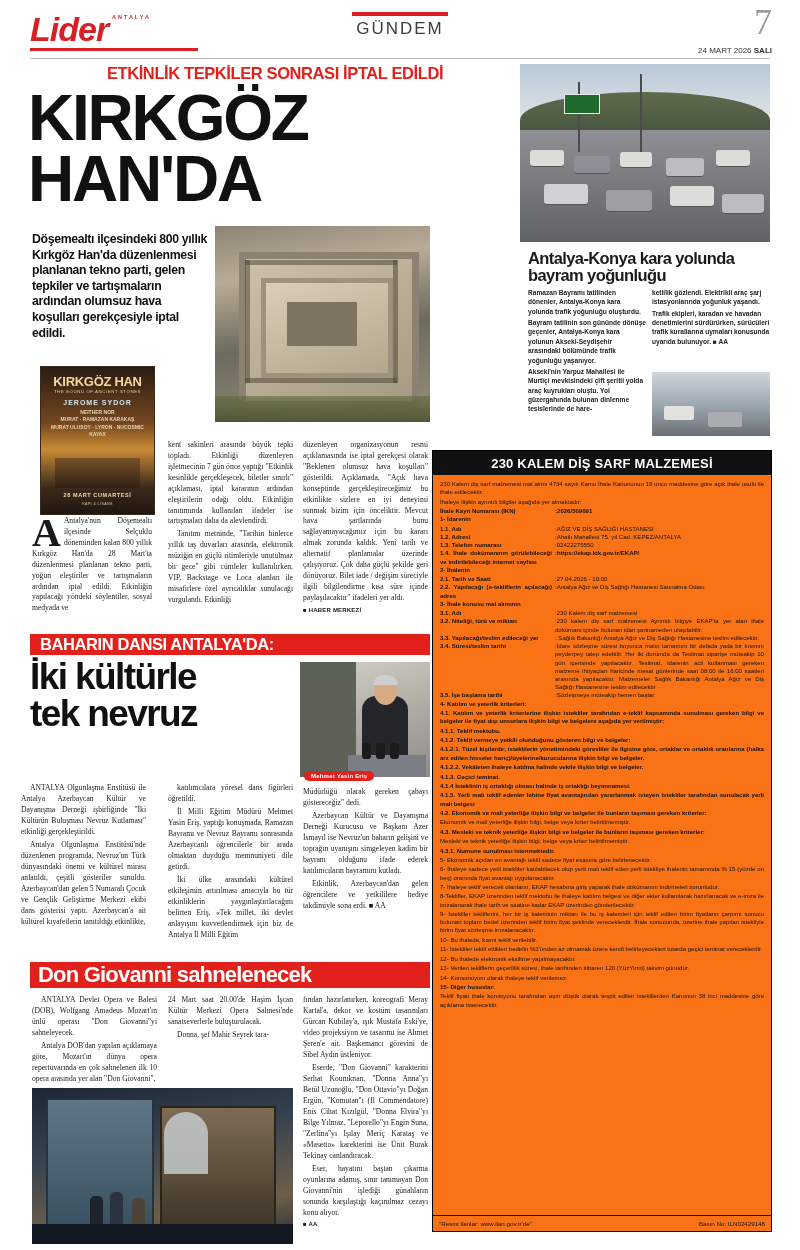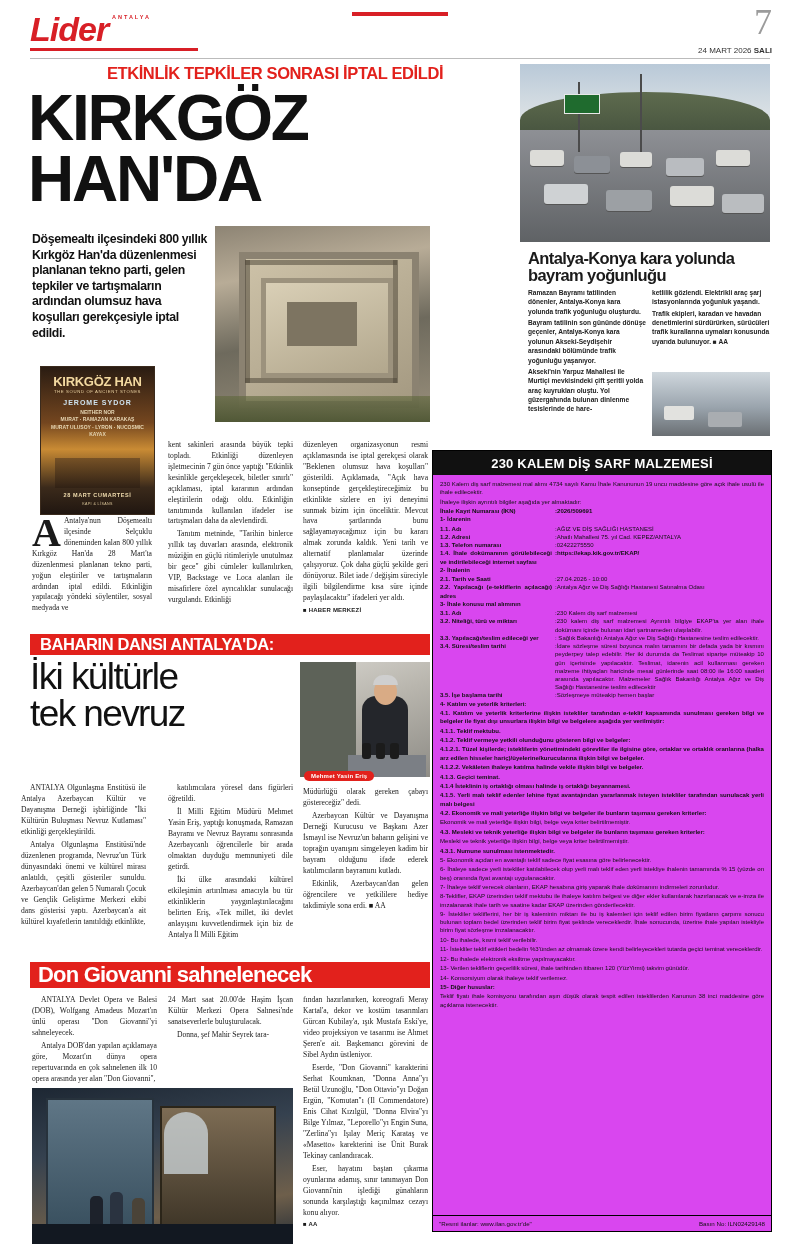--- a/index.html
+++ b/index.html
@@ -78,21 +78,21 @@
   #leadColB{left:168px;top:440px;width:125px;}
   #leadColC{left:303px;top:440px;width:125px;}
   .src{font-family:"Liberation Sans",sans-serif;font-weight:bold;font-size:6px;letter-spacing:.2px;}
 
   
   .red-ribbon{position:absolute;background:#e2211c;color:#fff;
     font-family:"Liberation Sans",sans-serif;font-weight:bold;}
   #nevruzKicker{left:30px;top:634px;width:400px;height:21px;font-size:16.5px;
     line-height:21px;padding-left:10px;box-sizing:border-box;letter-spacing:-0.4px;}
   .nevruz-head{position:absolute;left:30px;top:658px;width:265px;
-    font-family:"Liberation Sans",sans-serif;font-weight:normal;font-size:37px;line-height:1.0;
+    font-family:"Liberation Sans",sans-serif;font-weight:bold;font-size:37px;line-height:1.0;
     letter-spacing:-1.6px;color:#111;}
   .speaker-photo{position:absolute;left:300px;top:662px;width:130px;height:115px;
     background:linear-gradient(160deg,#d5d3cd 0%,#b9b6ae 40%,#8e8c86 100%);overflow:hidden;}
   .speaker-photo .wall{position:absolute;left:0;top:0;width:56px;height:115px;background:#5d6258;}
   .speaker-photo .body{position:absolute;left:62px;top:34px;width:46px;height:81px;background:#24262b;border-radius:14px 14px 0 0;}
   .speaker-photo .face{position:absolute;left:74px;top:16px;width:23px;height:27px;background:#d9ab85;border-radius:50%;}
   .speaker-photo .hair{position:absolute;left:73px;top:13px;width:25px;height:10px;background:#cfcfcf;border-radius:10px 10px 0 0;}
   .speaker-photo .podium{position:absolute;left:48px;bottom:0;width:78px;height:22px;background:#7b7f85;}
   .speaker-photo .mic{position:absolute;bottom:18px;width:9px;height:16px;background:#1b1b1b;border-radius:3px;}
   .namechip{position:absolute;left:304px;top:771px;background:#e2211c;color:#fff;border-radius:9px;
@@ -145,21 +145,21 @@
     font-size:6.6px;line-height:1.42;color:#222;}
   .traffic-col p{margin:0 0 2px;}
   #trafColA{left:528px;top:288px;width:118px;}
   #trafColB{left:652px;top:288px;width:118px;}
   .traffic-photo2{position:absolute;left:652px;top:372px;width:118px;height:64px;
     background:linear-gradient(180deg,#cfd7dd 0%,#9aa4ad 55%,#6a6f73 100%);}
   .traffic-photo2 .c{position:absolute;background:#e2e2df;border-radius:2px;}
 
   
   .tender{position:absolute;left:432px;top:450px;width:340px;height:782px;
-    border:1.2px solid #000;background:#d946ef;box-sizing:border-box;}
+    border:1.2px solid #000;background:#f97316;box-sizing:border-box;}
   .tender-title{height:24px;background:#111;color:#fff;
     font-family:"Liberation Sans",sans-serif;font-weight:bold;font-size:13px;
     display:flex;align-items:center;justify-content:center;letter-spacing:.2px;}
   .tender-body{padding:5px 7px 0;font-family:"Liberation Sans",sans-serif;
     font-size:6.05px;line-height:1.36;color:#111;text-align:justify;}
   .tender-body p{margin:0 0 1.2px;}
   .tb{font-weight:bold;}
   .trow{display:flex;}
   .trow .k{width:112px;flex:0 0 112px;padding-right:3px;}
   .trow .v{flex:1;}
@@ -174,20 +174,21 @@
 <div class="page">
 
   <div class="masthead">
     <div class="logo-wrap">
       <div class="logo-word">Lider</div>
       <div class="logo-sup">ANTALYA</div>
     </div>
     <div class="logo-rule"></div>
     <div class="section-wrap">
       <div class="section-bar"></div>
+      <div class="section-name">GÜNDEM</div>
     </div>
     <div class="pageno">7</div>
     <div class="dateline">
       <span>24 MART 2026</span>
       <b>SALI</b>
     </div>
     <div class="masthead-rule"></div>
   </div>
 
   <div class="kicker">ETKİNLİK TEPKİLER SONRASI İPTAL EDİLDİ</div>

